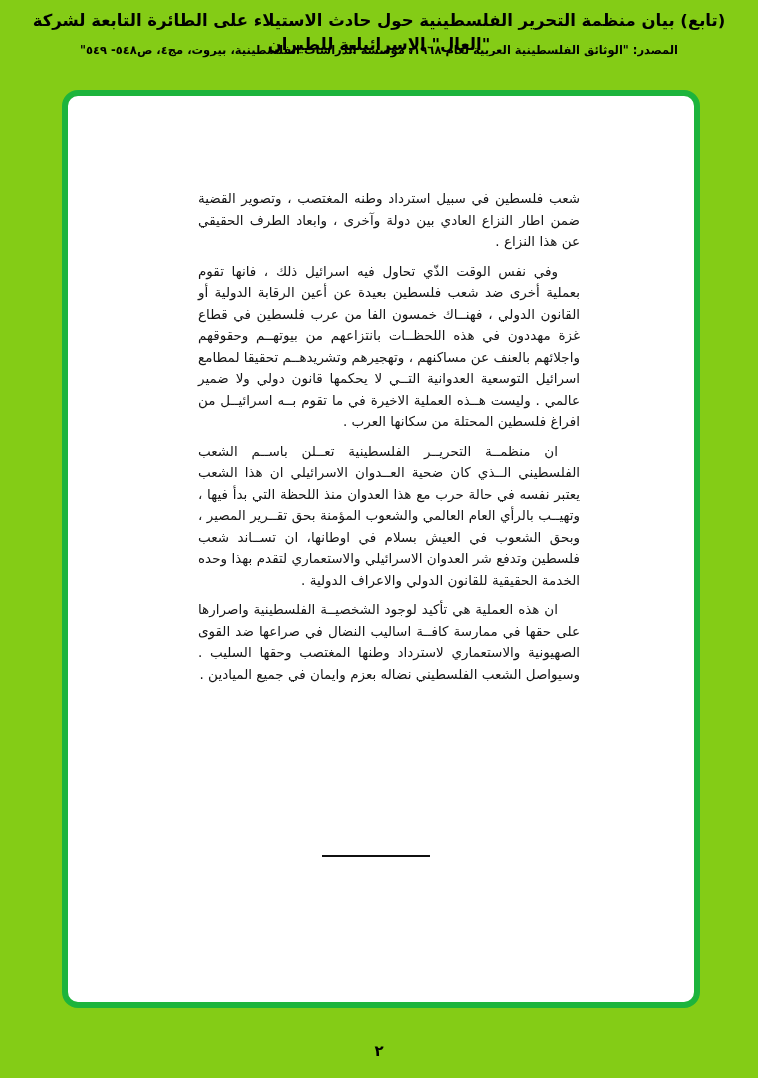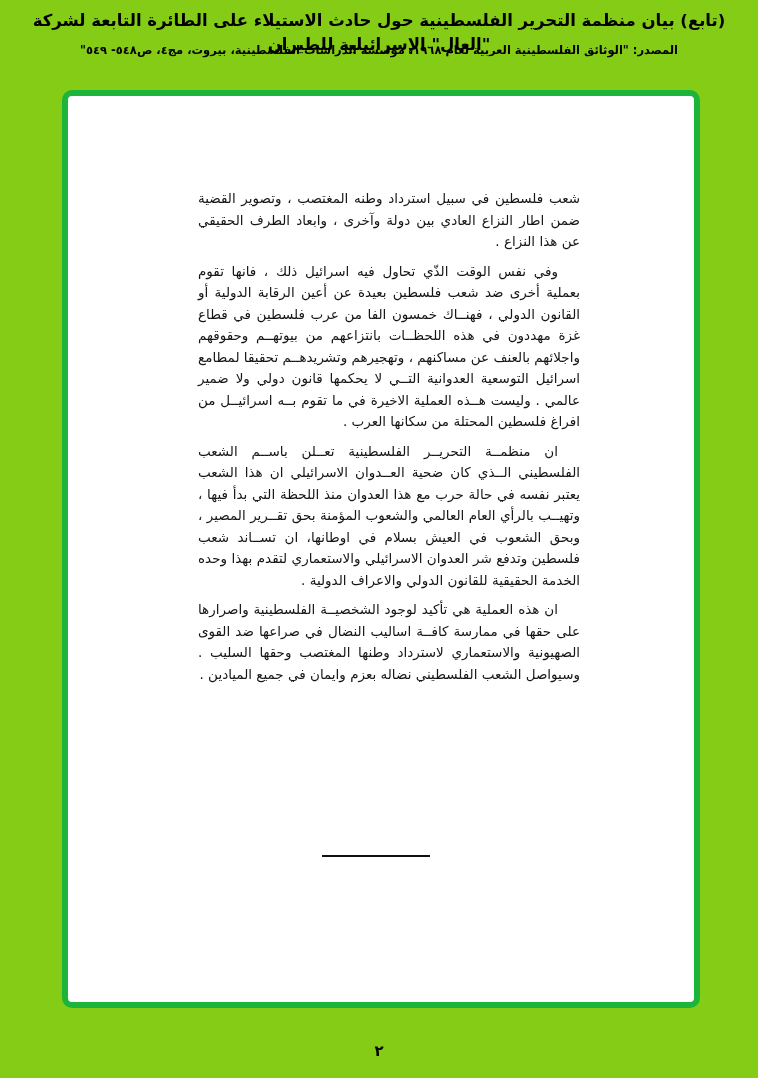--- a/index.html
+++ b/index.html
@@ -30,21 +30,21 @@
     font-weight: bold;
     font-size: 11.5px;
     color: #000000;
   }
   .doc-box {
     position: absolute;
     left: 62px; top: 90px;
     width: 638px; height: 918px;
     box-sizing: border-box;
     border: 6px solid #1db43c;
-    border-radius: 10px;
+    border-radius: 16px;
     background: #ffffff;
   }
   .doc-text {
     position: absolute;
     left: 130px; top: 92px;
     width: 382px;
     direction: rtl;
     text-align: justify;
     font-size: 13.5px;
     line-height: 21.5px;

